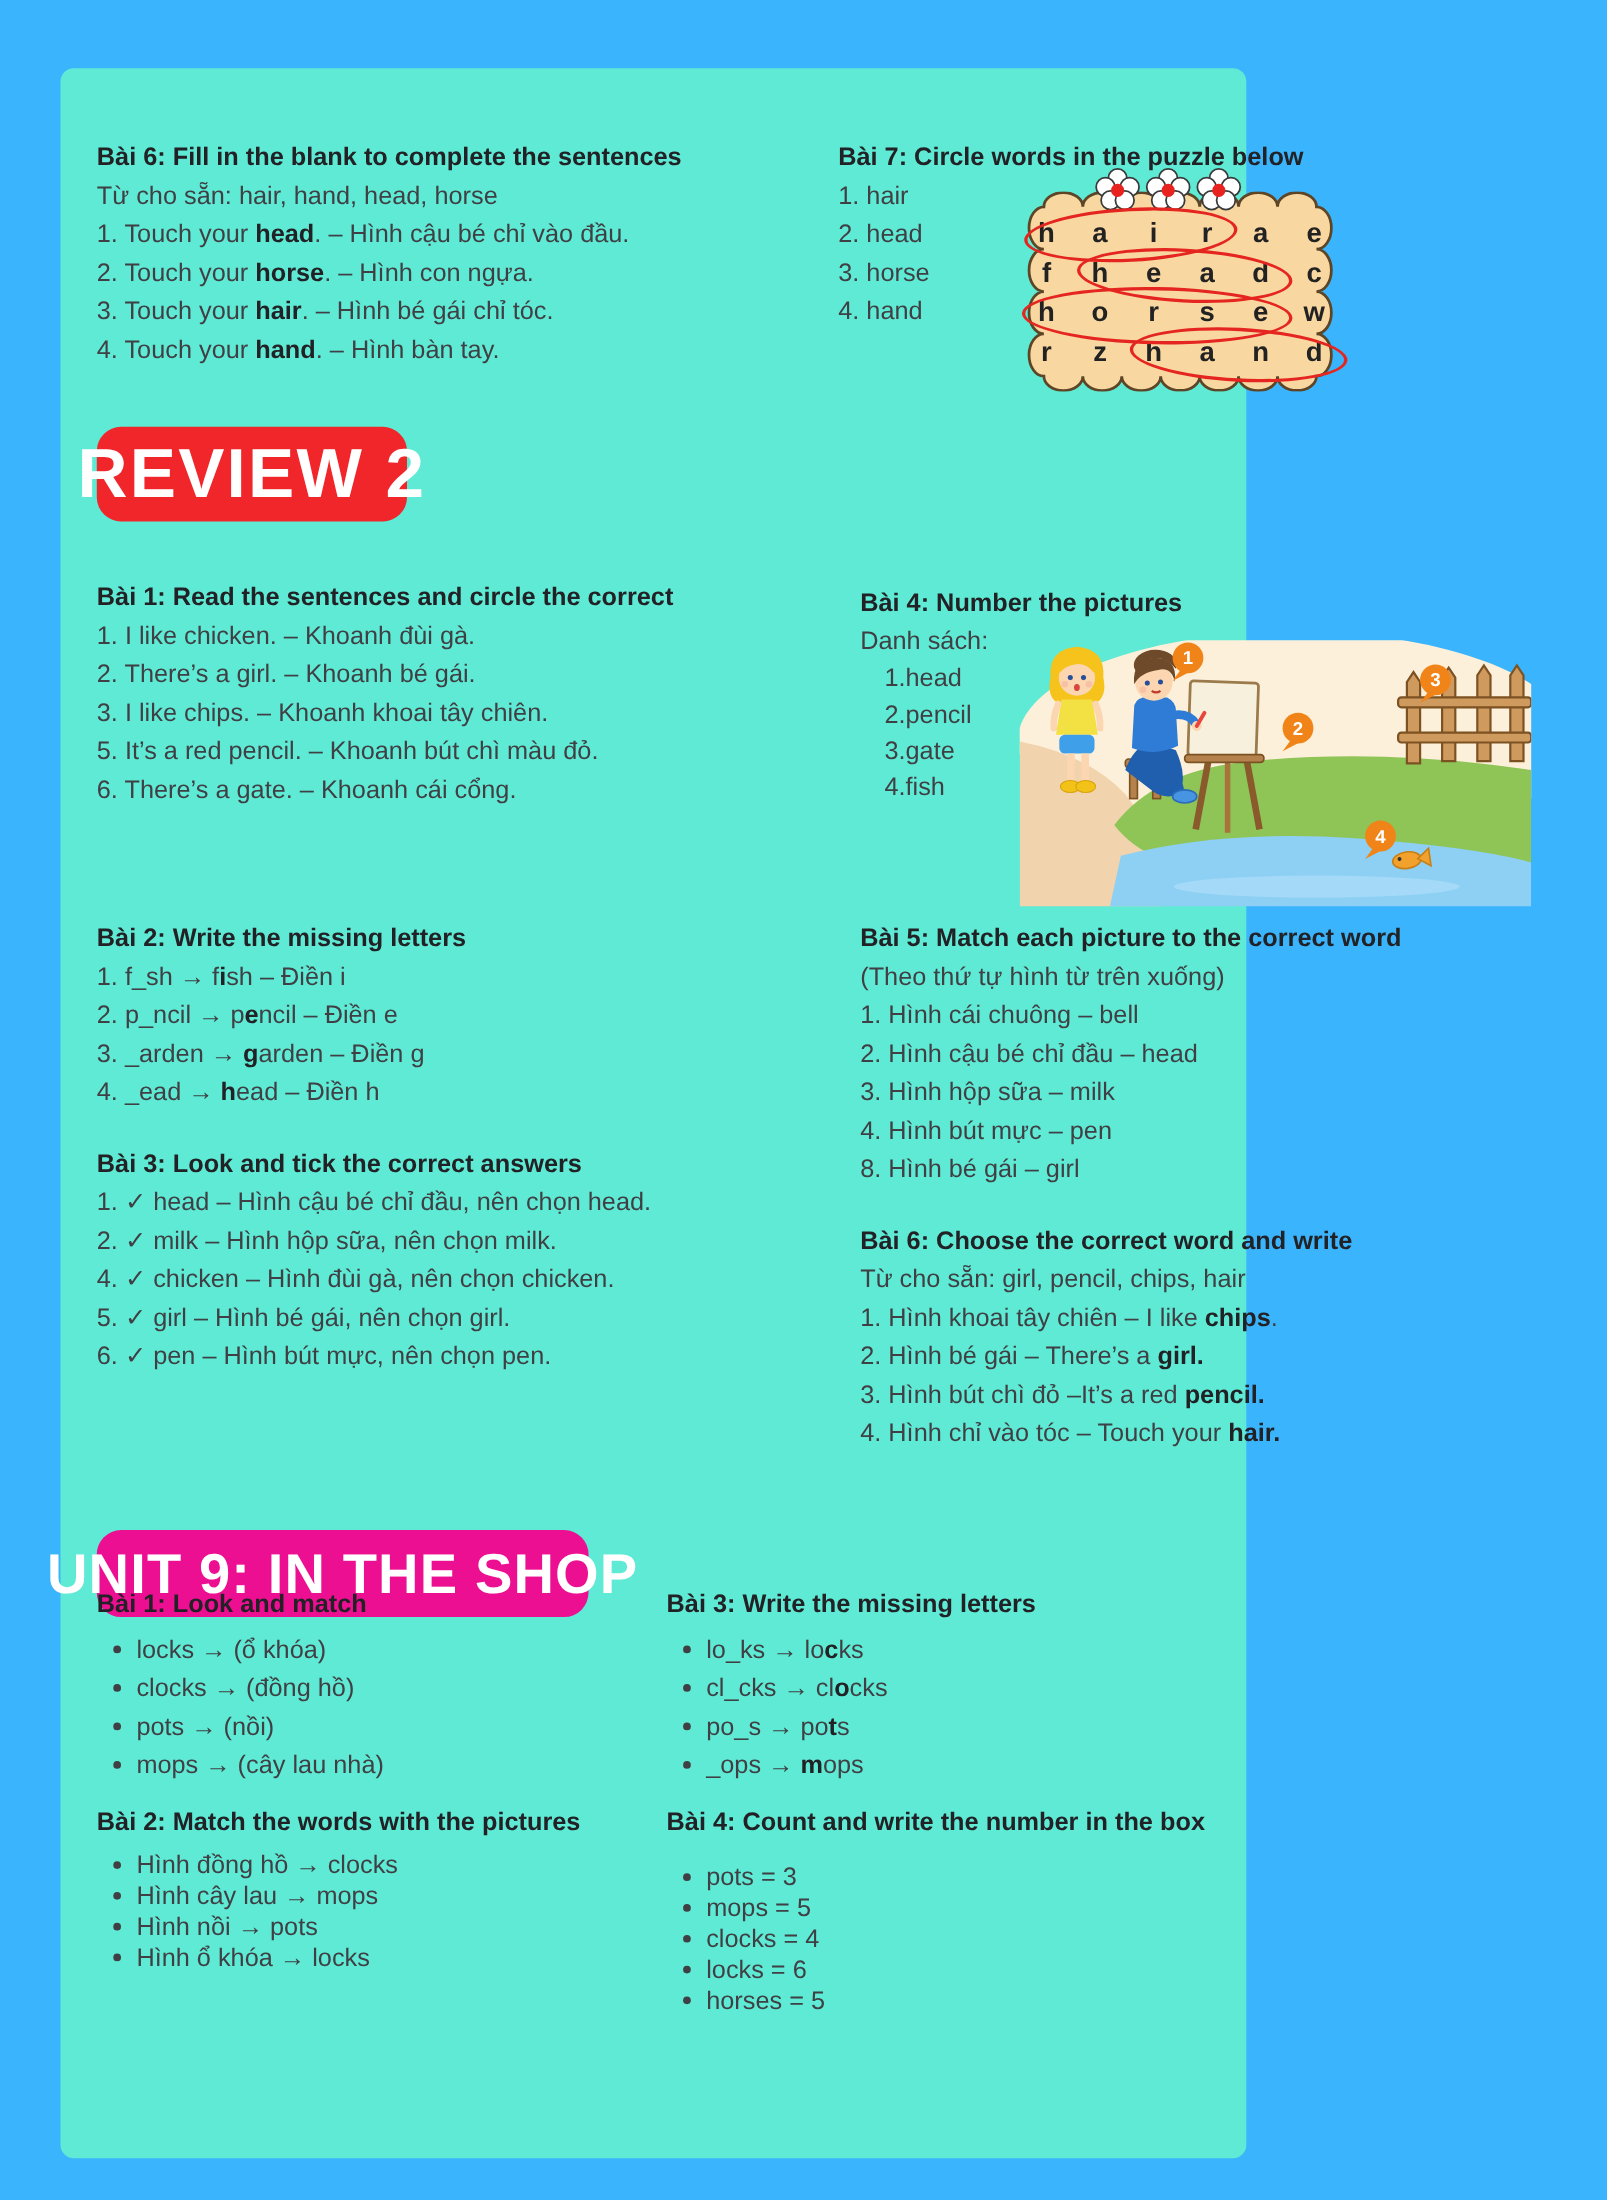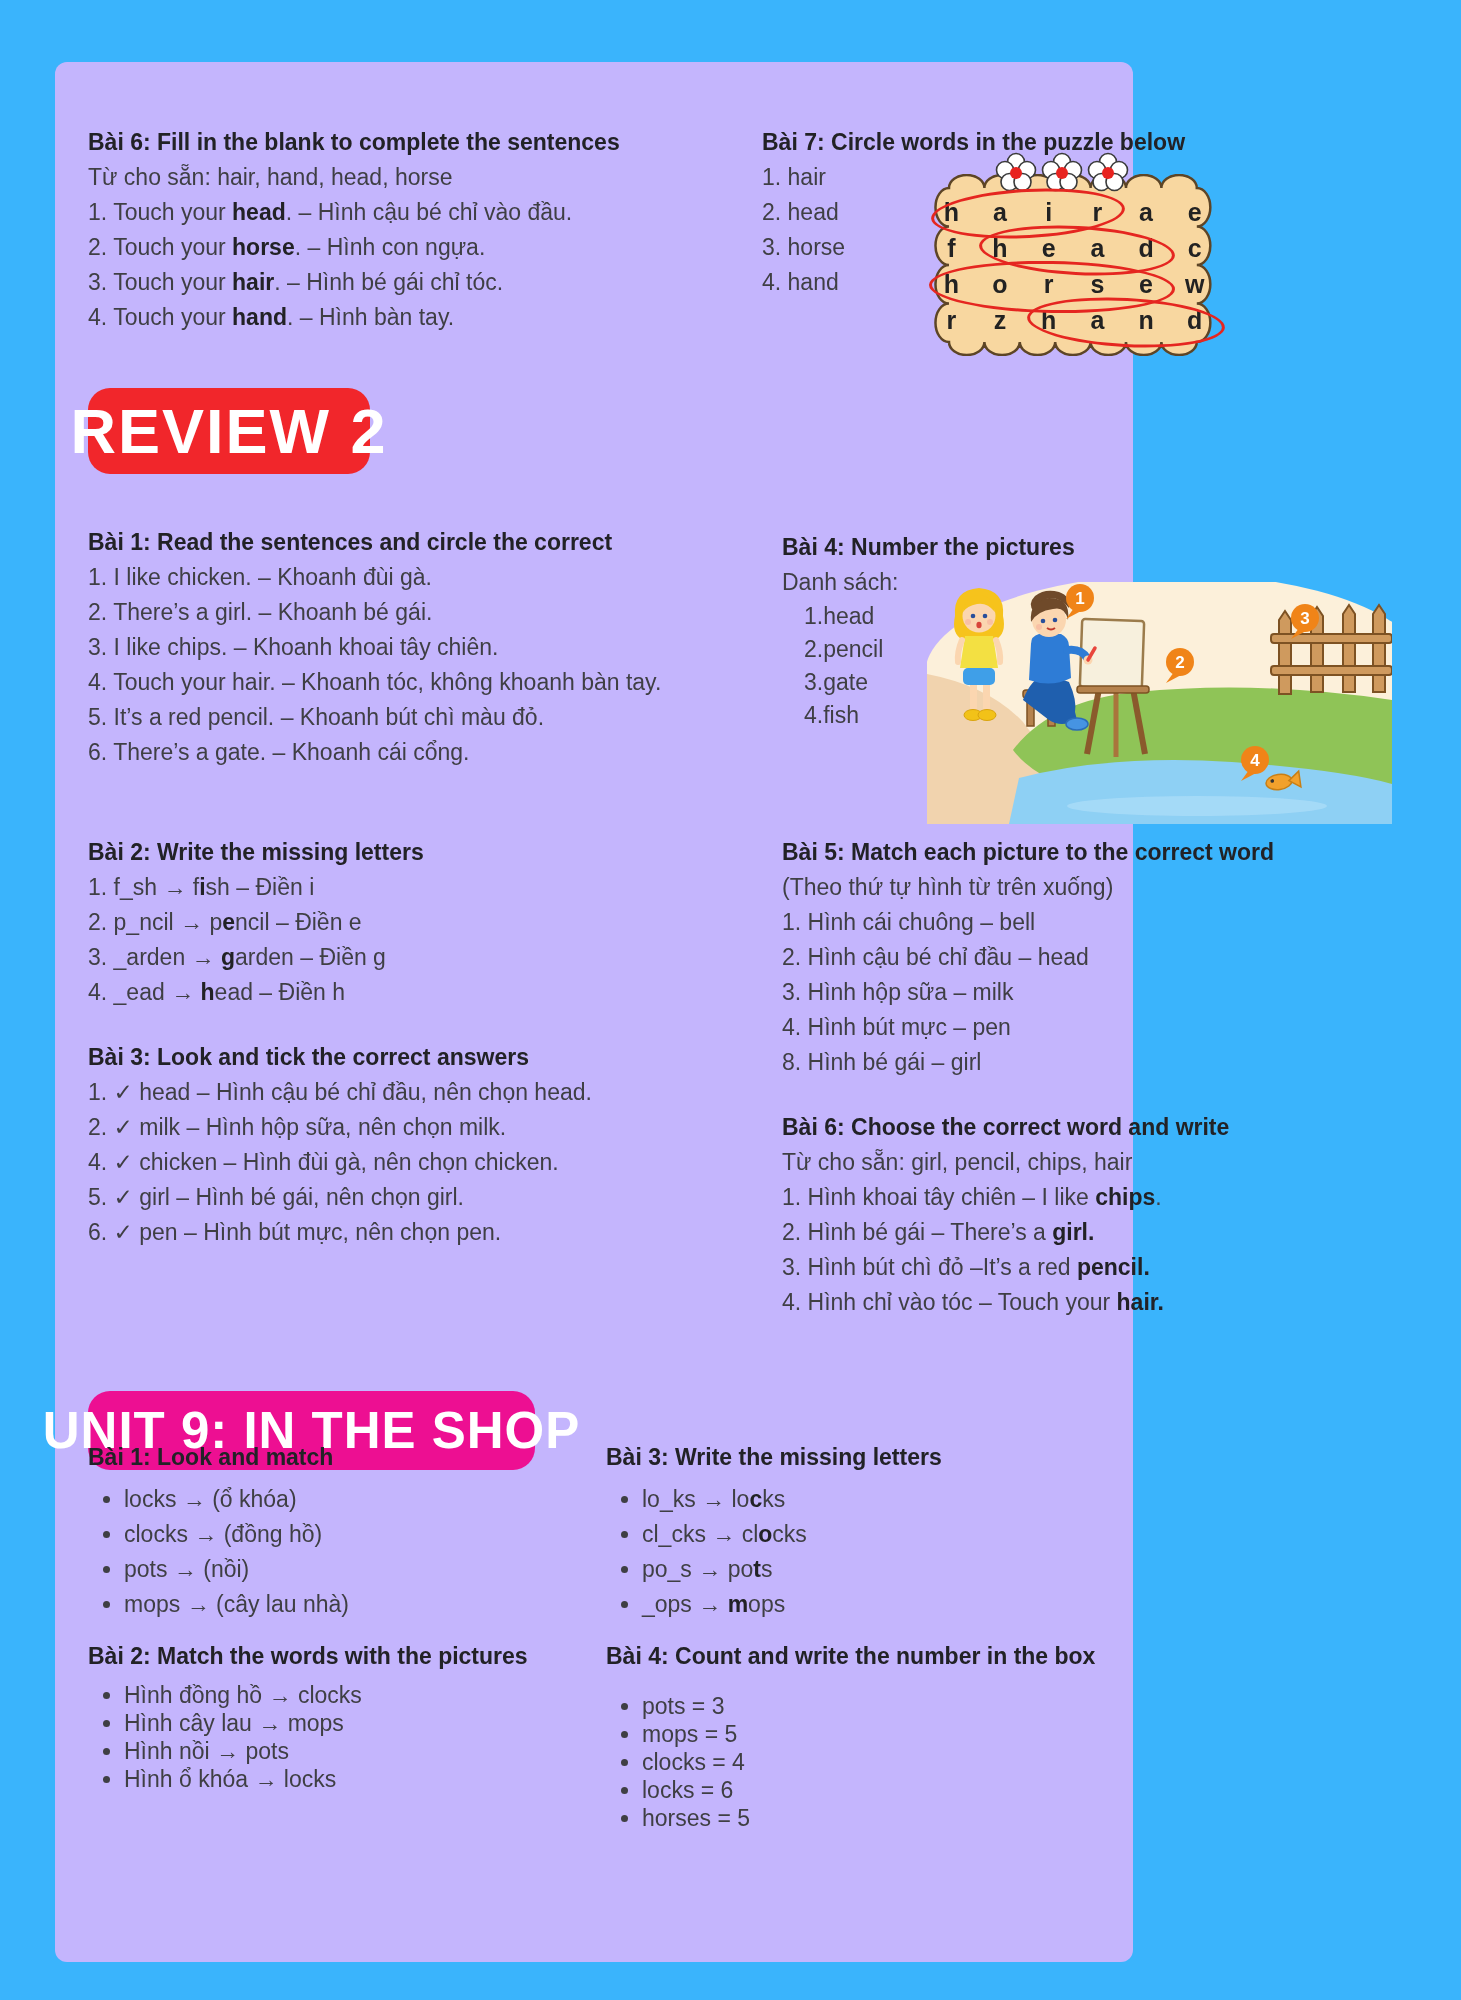--- a/index.html
+++ b/index.html
@@ -3,21 +3,21 @@
 <meta charset="utf-8">
 <style>
   html,body{margin:0;padding:0}
   body{
     width:1461px;height:2000px;position:relative;overflow:hidden;
     background:#3ab4fc;
     font-family:"Liberation Sans","DejaVu Sans",sans-serif;
   }
   .card{
     position:absolute;left:55px;top:62px;width:1078px;height:1900px;
-    background:#c4b5fd;border-radius:12px;
+    background:#5eead4;border-radius:12px;
   }
   .blk{position:absolute;color:#3f3f44;font-size:23px;}
   .line{height:35px;line-height:35px;white-space:nowrap;}
   .sm{height:33px;line-height:33px;}
   .hd{font-weight:700;color:#222226;}
   b{font-weight:700;color:#222226;margin-top:47px;}
   .idt{padding-left:22px;}
   .blist{list-style:disc;margin:7px 0 0 0;padding-left:36px;}
   .blist li{height:35px;line-height:35px;white-space:nowrap;}
   .blist.tight li{height:28px;line-height:28px;}
@@ -161,21 +161,20 @@
 
   <div class="banner" id="banner-review">
     <span>REVIEW 2</span>
   </div>
 
   <section class="blk" id="r-bai1">
     <div class="line hd">Bài 1: Read the sentences and circle the correct</div>
     <div class="line">1. I like chicken. – Khoanh đùi gà.</div>
     <div class="line">2. There’s a girl. – Khoanh bé gái.</div>
     <div class="line">3. I like chips. – Khoanh khoai tây chiên.</div>
-    <div class="line">4. Touch your hair. – Khoanh tóc, không khoanh bàn tay.</div>
     <div class="line">5. It’s a red pencil. – Khoanh bút chì màu đỏ.</div>
     <div class="line">6. There’s a gate. – Khoanh cái cổng.</div>
   </section>
 
   <section class="blk" id="r-bai2">
     <div class="line hd">Bài 2: Write the missing letters</div>
     <div class="line"><span>1. f_sh → f</span><b>i</b><span>sh – Điền i</span></div>
     <div class="line"><span>2. p_ncil → p</span><b>e</b><span>ncil – Điền e</span></div>
     <div class="line"><span>3. _arden → </span><b>g</b><span>arden – Điền g</span></div>
     <div class="line"><span>4. _ead → </span><b>h</b><span>ead – Điền h</span></div>

